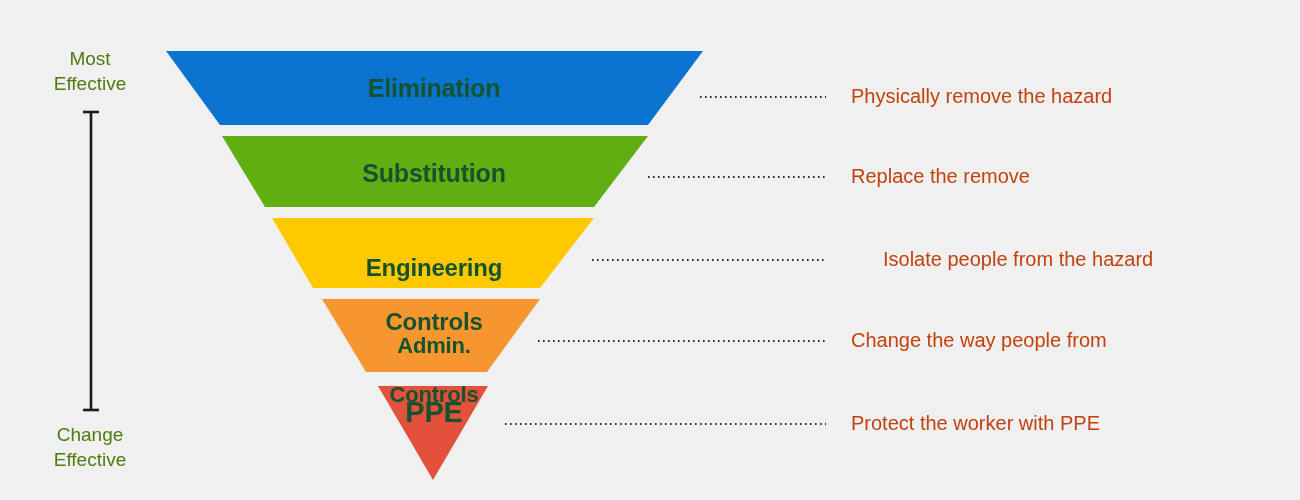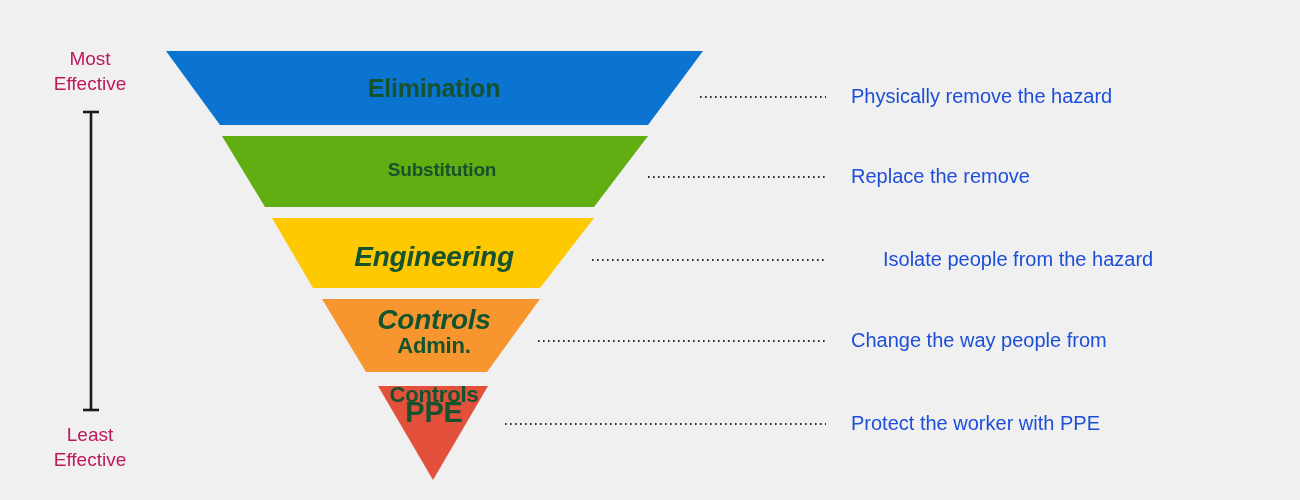--- a/index.html
+++ b/index.html
@@ -28,42 +28,42 @@
     width: 1300px;
     height: 500px;
   }
   .scale-label {
     position: absolute;
     width: 160px;
     text-align: center;
     left: 10px;
     font-size: 19px;
     line-height: 1.33;
-    color: #be185d;
+    color: #4d7c0f;
     font-family: "Liberation Sans", sans-serif;
   }
   .scale-label.top { top: 46px; }
   .scale-label.bottom { top: 422px; }
 
   .tier-label {
     position: absolute;
     color: #14532d;
     font-weight: bold;
     text-align: center;
     font-family: "Liberation Sans", sans-serif;
     white-space: pre-line;
     line-height: 1.12;
     letter-spacing: -0.2px;
     pointer-events: none;
   }
   .desc-label {
     position: absolute;
     left: 851px;
     font-size: 20px;
-    color: #1d4ed8;
+    color: #c2410c;
     font-family: "Liberation Sans", sans-serif;
     white-space: nowrap;
   }
 </style>
 </head>
 <body>
 
 <div id="diagram-root">
 
   <svg class="svg-layer" viewBox="0 0 1300 500">
@@ -85,29 +85,29 @@
     <line x1="592" y1="260" x2="826" y2="260" stroke="#2b2b2b" stroke-width="2" stroke-dasharray="1.6 3.4" stroke-linecap="butt"></line>
     <line x1="538" y1="341" x2="826" y2="341" stroke="#2b2b2b" stroke-width="2" stroke-dasharray="1.6 3.4" stroke-linecap="butt"></line>
     <line x1="505" y1="424" x2="826" y2="424" stroke="#2b2b2b" stroke-width="2" stroke-dasharray="1.6 3.4" stroke-linecap="butt"></line>
   </svg>
 
   <div class="scale-label top">
     <div>Most</div>
     <div>Effective</div>
   </div>
   <div class="scale-label bottom">
-    <div>Least</div>
+    <div>Change</div>
     <div>Effective</div>
   </div>
 
   <div class="tier-label" style="left:264px; top:74px; width:340px; font-size:25px;">Elimination</div>
 
-  <div class="tier-label" style="left:272px; top:159px; width:340px; font-size:19px;">Substitution</div>
+  <div class="tier-label" style="left:264px; top:159px; width:340px; font-size:25px;">Substitution</div>
 
-  <div class="tier-label" style="left:264px; top:210px; width:340px; font-size:28px;font-style:italic;">
+  <div class="tier-label" style="left:264px; top:228px; width:340px; font-size:24px;">
     <div>Engineering</div>
     <div>Controls</div>
   </div>
 
   <div class="tier-label" style="left:264px; top:309px; width:340px; font-size:22px;">
     <div>Admin.</div>
     <div>Controls</div>
   </div>
 
   <div class="tier-label" style="left:264px; top:396px; width:340px; font-size:29px;">PPE</div>

